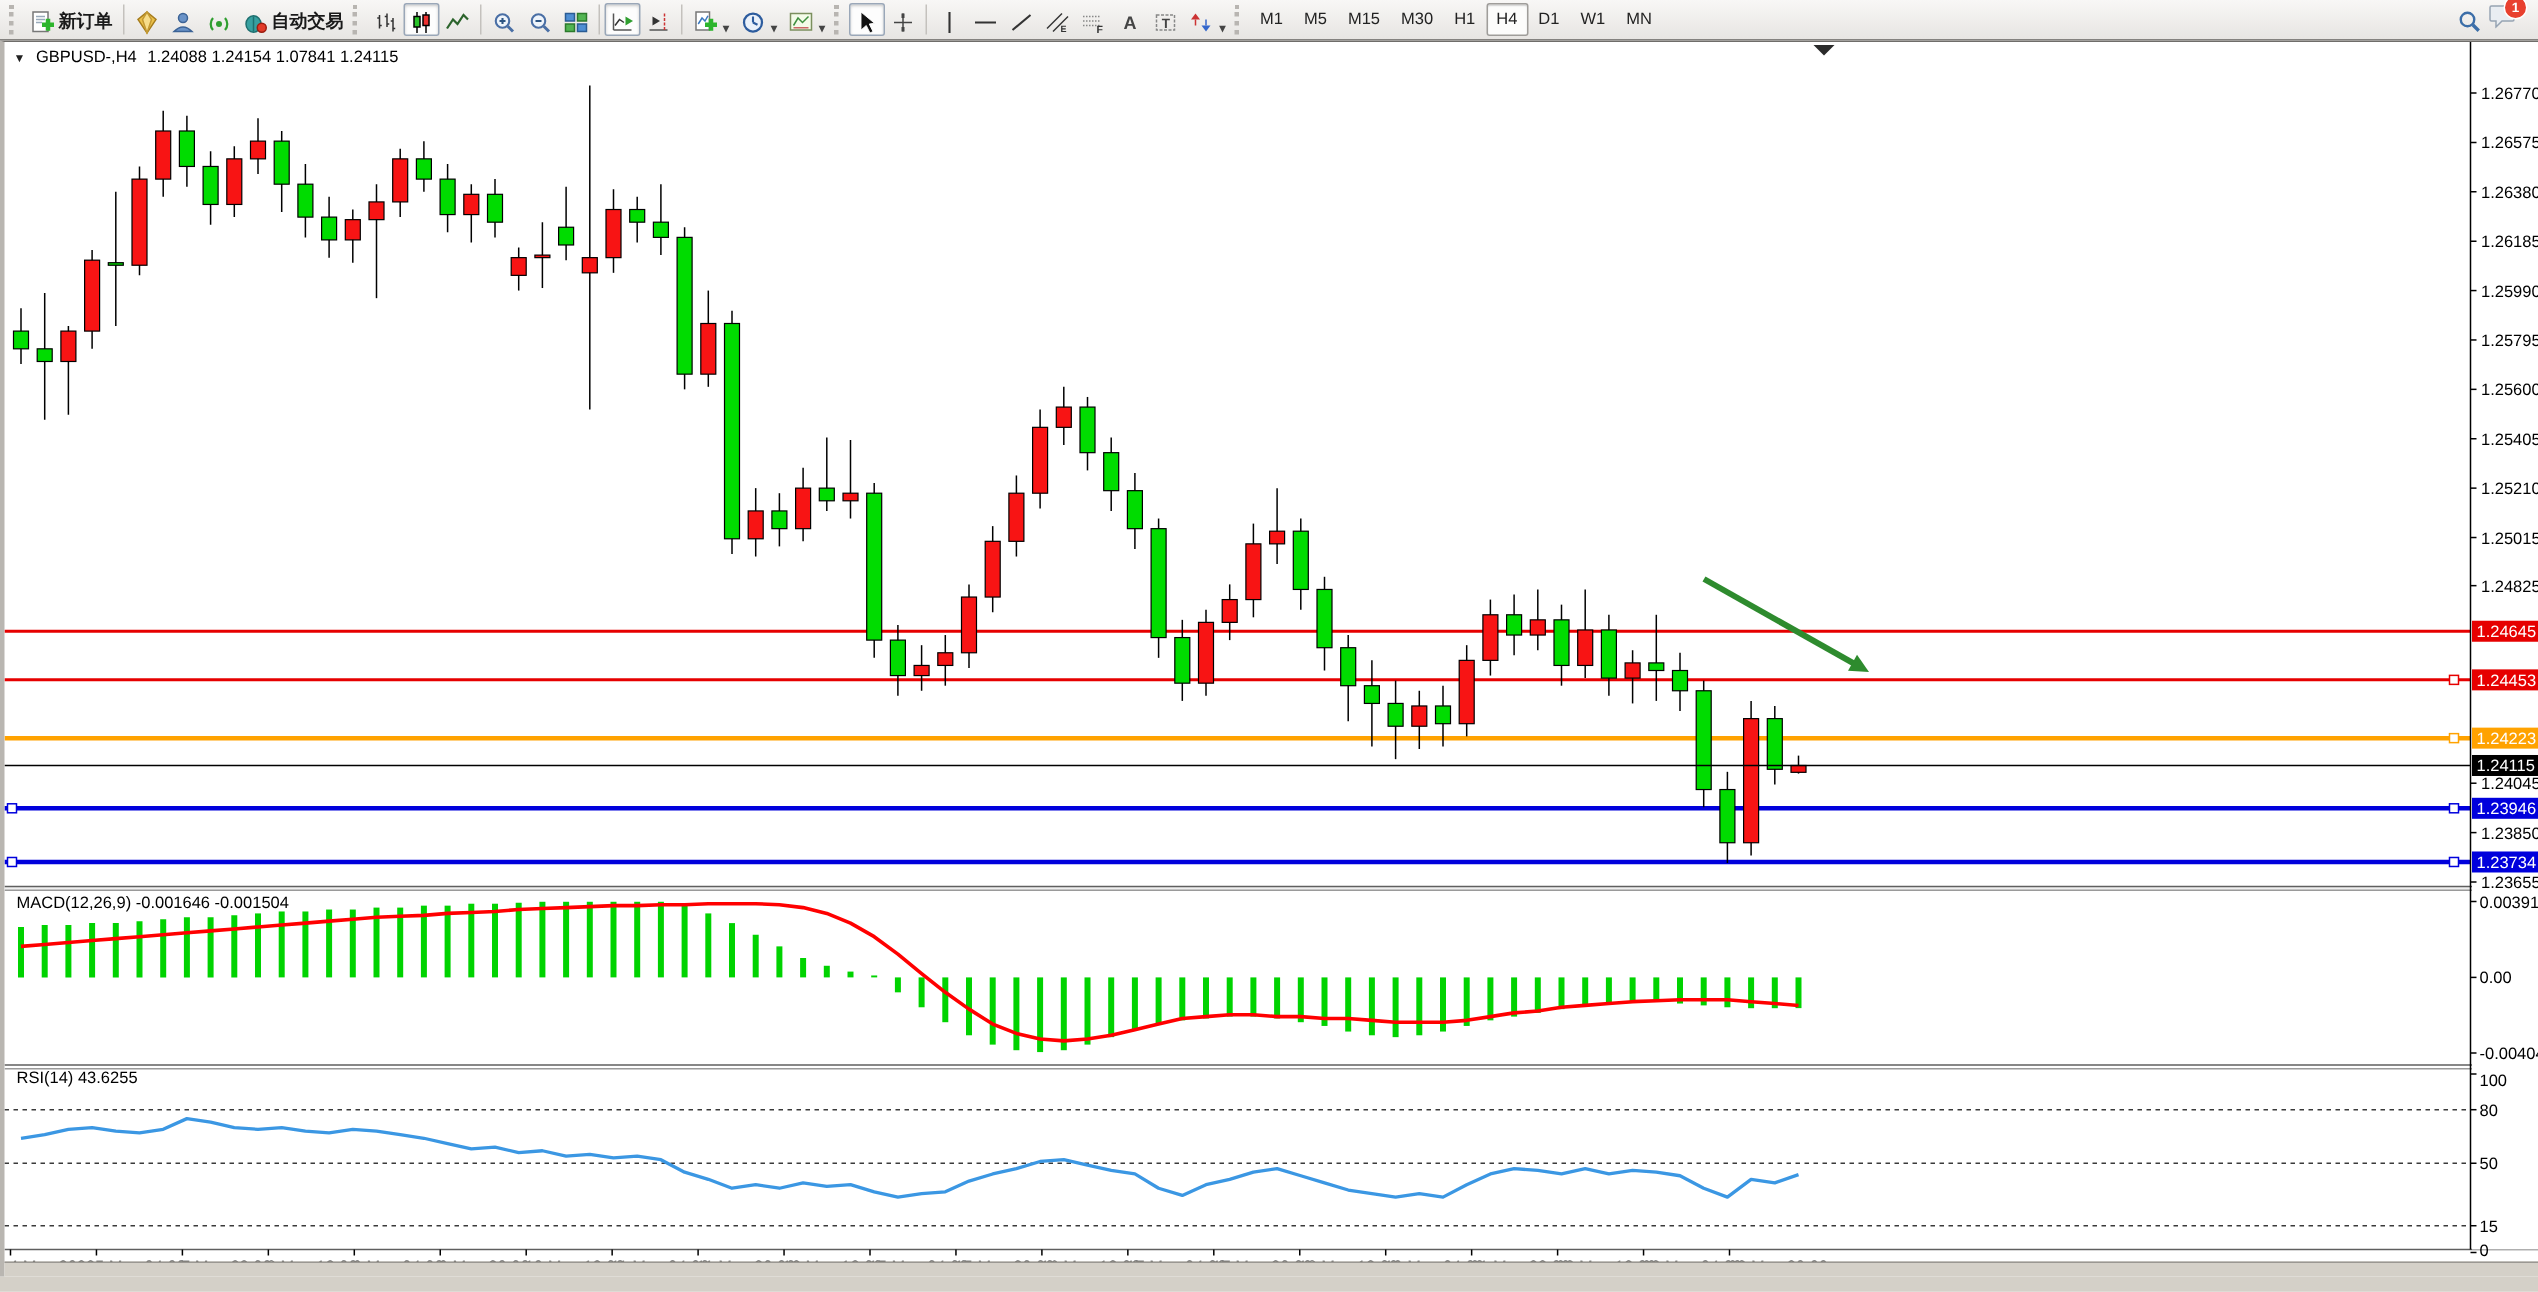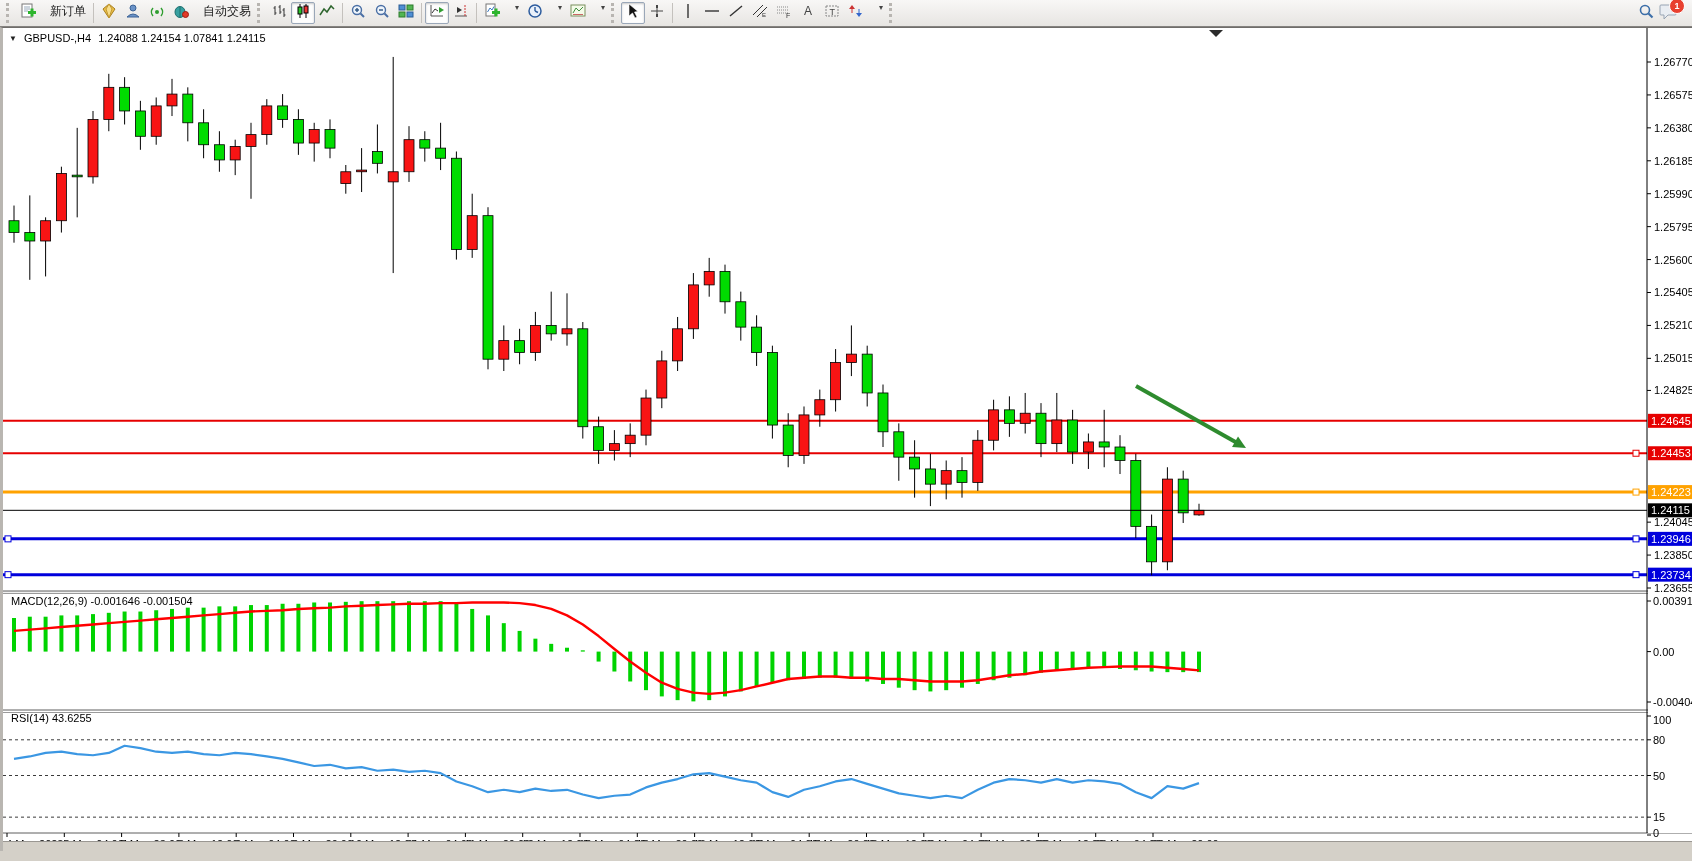--- a/index.html
+++ b/index.html
@@ -1,21 +1,21 @@
 <!DOCTYPE html>
 <html><head>
 <meta charset="utf-8">
 <style>
   html,body{margin:0;padding:0;background:#d4d0c8;}
   body{width:1692px;height:861px;overflow:hidden;font-family:"Liberation Sans",sans-serif;position:relative;}
   
   .tb{display:flex;align-items:center;height:27px;background:linear-gradient(#f8f7f6,#e7e5e2);
       border-bottom:1px solid #84827f;padding:0 4px;box-sizing:border-box;}
-  .btn{height:22px;min-width:23px;display:flex;align-items:flex-start;justify-content:center;
-       padding:0 3px;border:1px solid transparent;border-radius:2px;gap:14px;box-sizing:border-box;}
+  .btn{height:22px;min-width:23px;display:flex;align-items:flex-end;justify-content:center;
+       padding:0 3px;border:1px solid transparent;border-radius:2px;gap:3px;box-sizing:border-box;font-weight:bold;}
   .btn.active{background:#fdfdfd;border-color:#9aa7b8;box-shadow:inset 0 1px 2px #c9c9c9;}
   .btn .lbl{font-size:12px;color:#1a1a1a;white-space:nowrap;}
   .sep{width:1px;height:20px;background:#c4c1bd;margin:0 3px;flex:none;}
   .grip{width:3px;height:20px;border-left:3px dotted #b8b5b1;margin:0 4px 0 2px;flex:none;}
   .caret{font-size:8px;color:#444;margin-left:1px;}
   .tf{font-size:11px;color:#222;padding:0 6px;height:22px;display:flex;align-items:center;
       border:1px solid transparent;border-radius:2px;box-sizing:border-box;}
   .tf.active{background:#fcfcfb;border-color:#9f9d9a;box-shadow:inset 0 1px 1px #d2d2d2;}
   .spacer{flex:1;}
   .chatwrap{position:relative;margin-right:10px;}
@@ -233,20 +233,31 @@
     <svg width="16" height="16">
         <polygon points="4,2 7,6 1,6" fill="#c33"></polygon>
         <line x1="4" y1="6" x2="4" y2="10" stroke="#c33"></line>
         <polygon points="11,14 14,10 8,10" fill="#36c"></polygon>
         <line x1="11" y1="6" x2="11" y2="10" stroke="#36c"></line>
       </svg>
     <span class="caret">▾</span>
   </div>
 
   <div class="grip"></div>
+  <div id="tf-bar" style="display:flex;align-items:center;">
+      <div class="tf">M1</div>
+      <div class="tf">M5</div>
+      <div class="tf">M15</div>
+      <div class="tf">M30</div>
+      <div class="tf">H1</div>
+      <div class="tf active">H4</div>
+      <div class="tf">D1</div>
+      <div class="tf">W1</div>
+      <div class="tf">MN</div>
+    </div>
 
   <div class="spacer"></div>
   <div class="btn">
     <svg width="17" height="17">
         <circle cx="7" cy="7" r="4.5" fill="none" stroke="#3c6ea8" stroke-width="1.6"></circle>
         <line x1="10.5" y1="10.5" x2="14.5" y2="14.5" stroke="#3c6ea8" stroke-width="2.2"></line>
       </svg>
   </div>
   <div class="chatwrap">
     <svg width="19" height="17">

